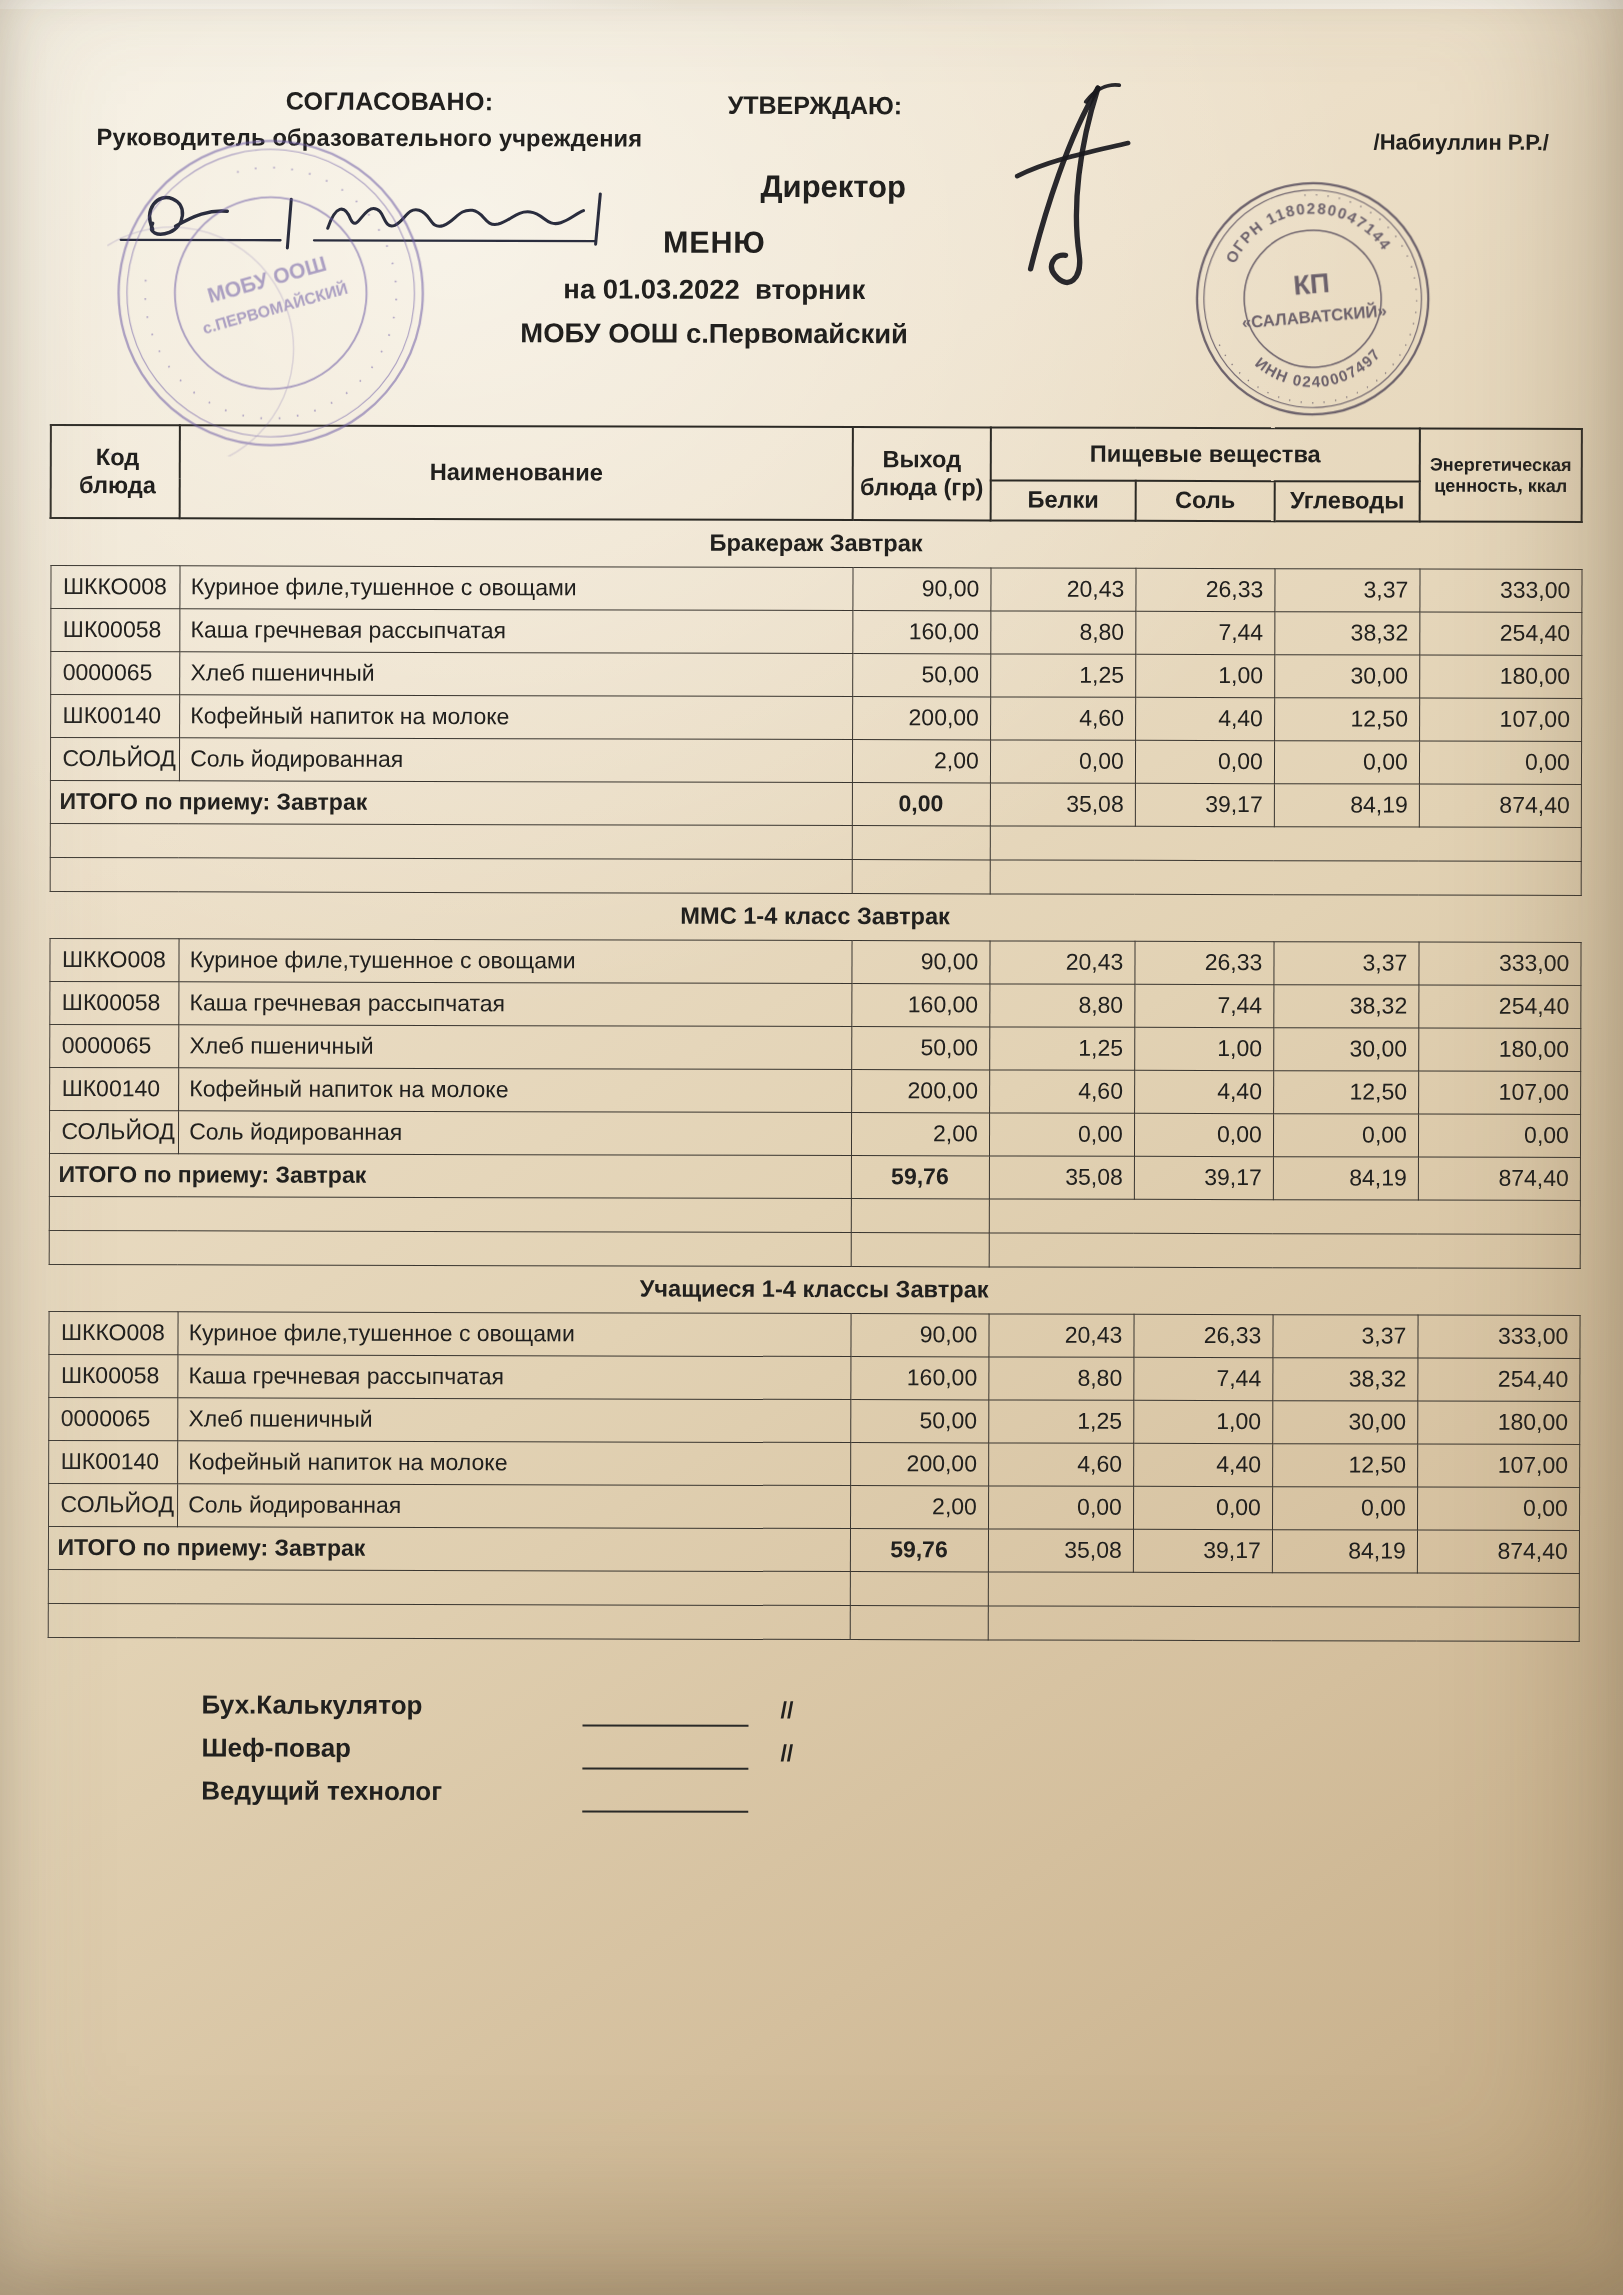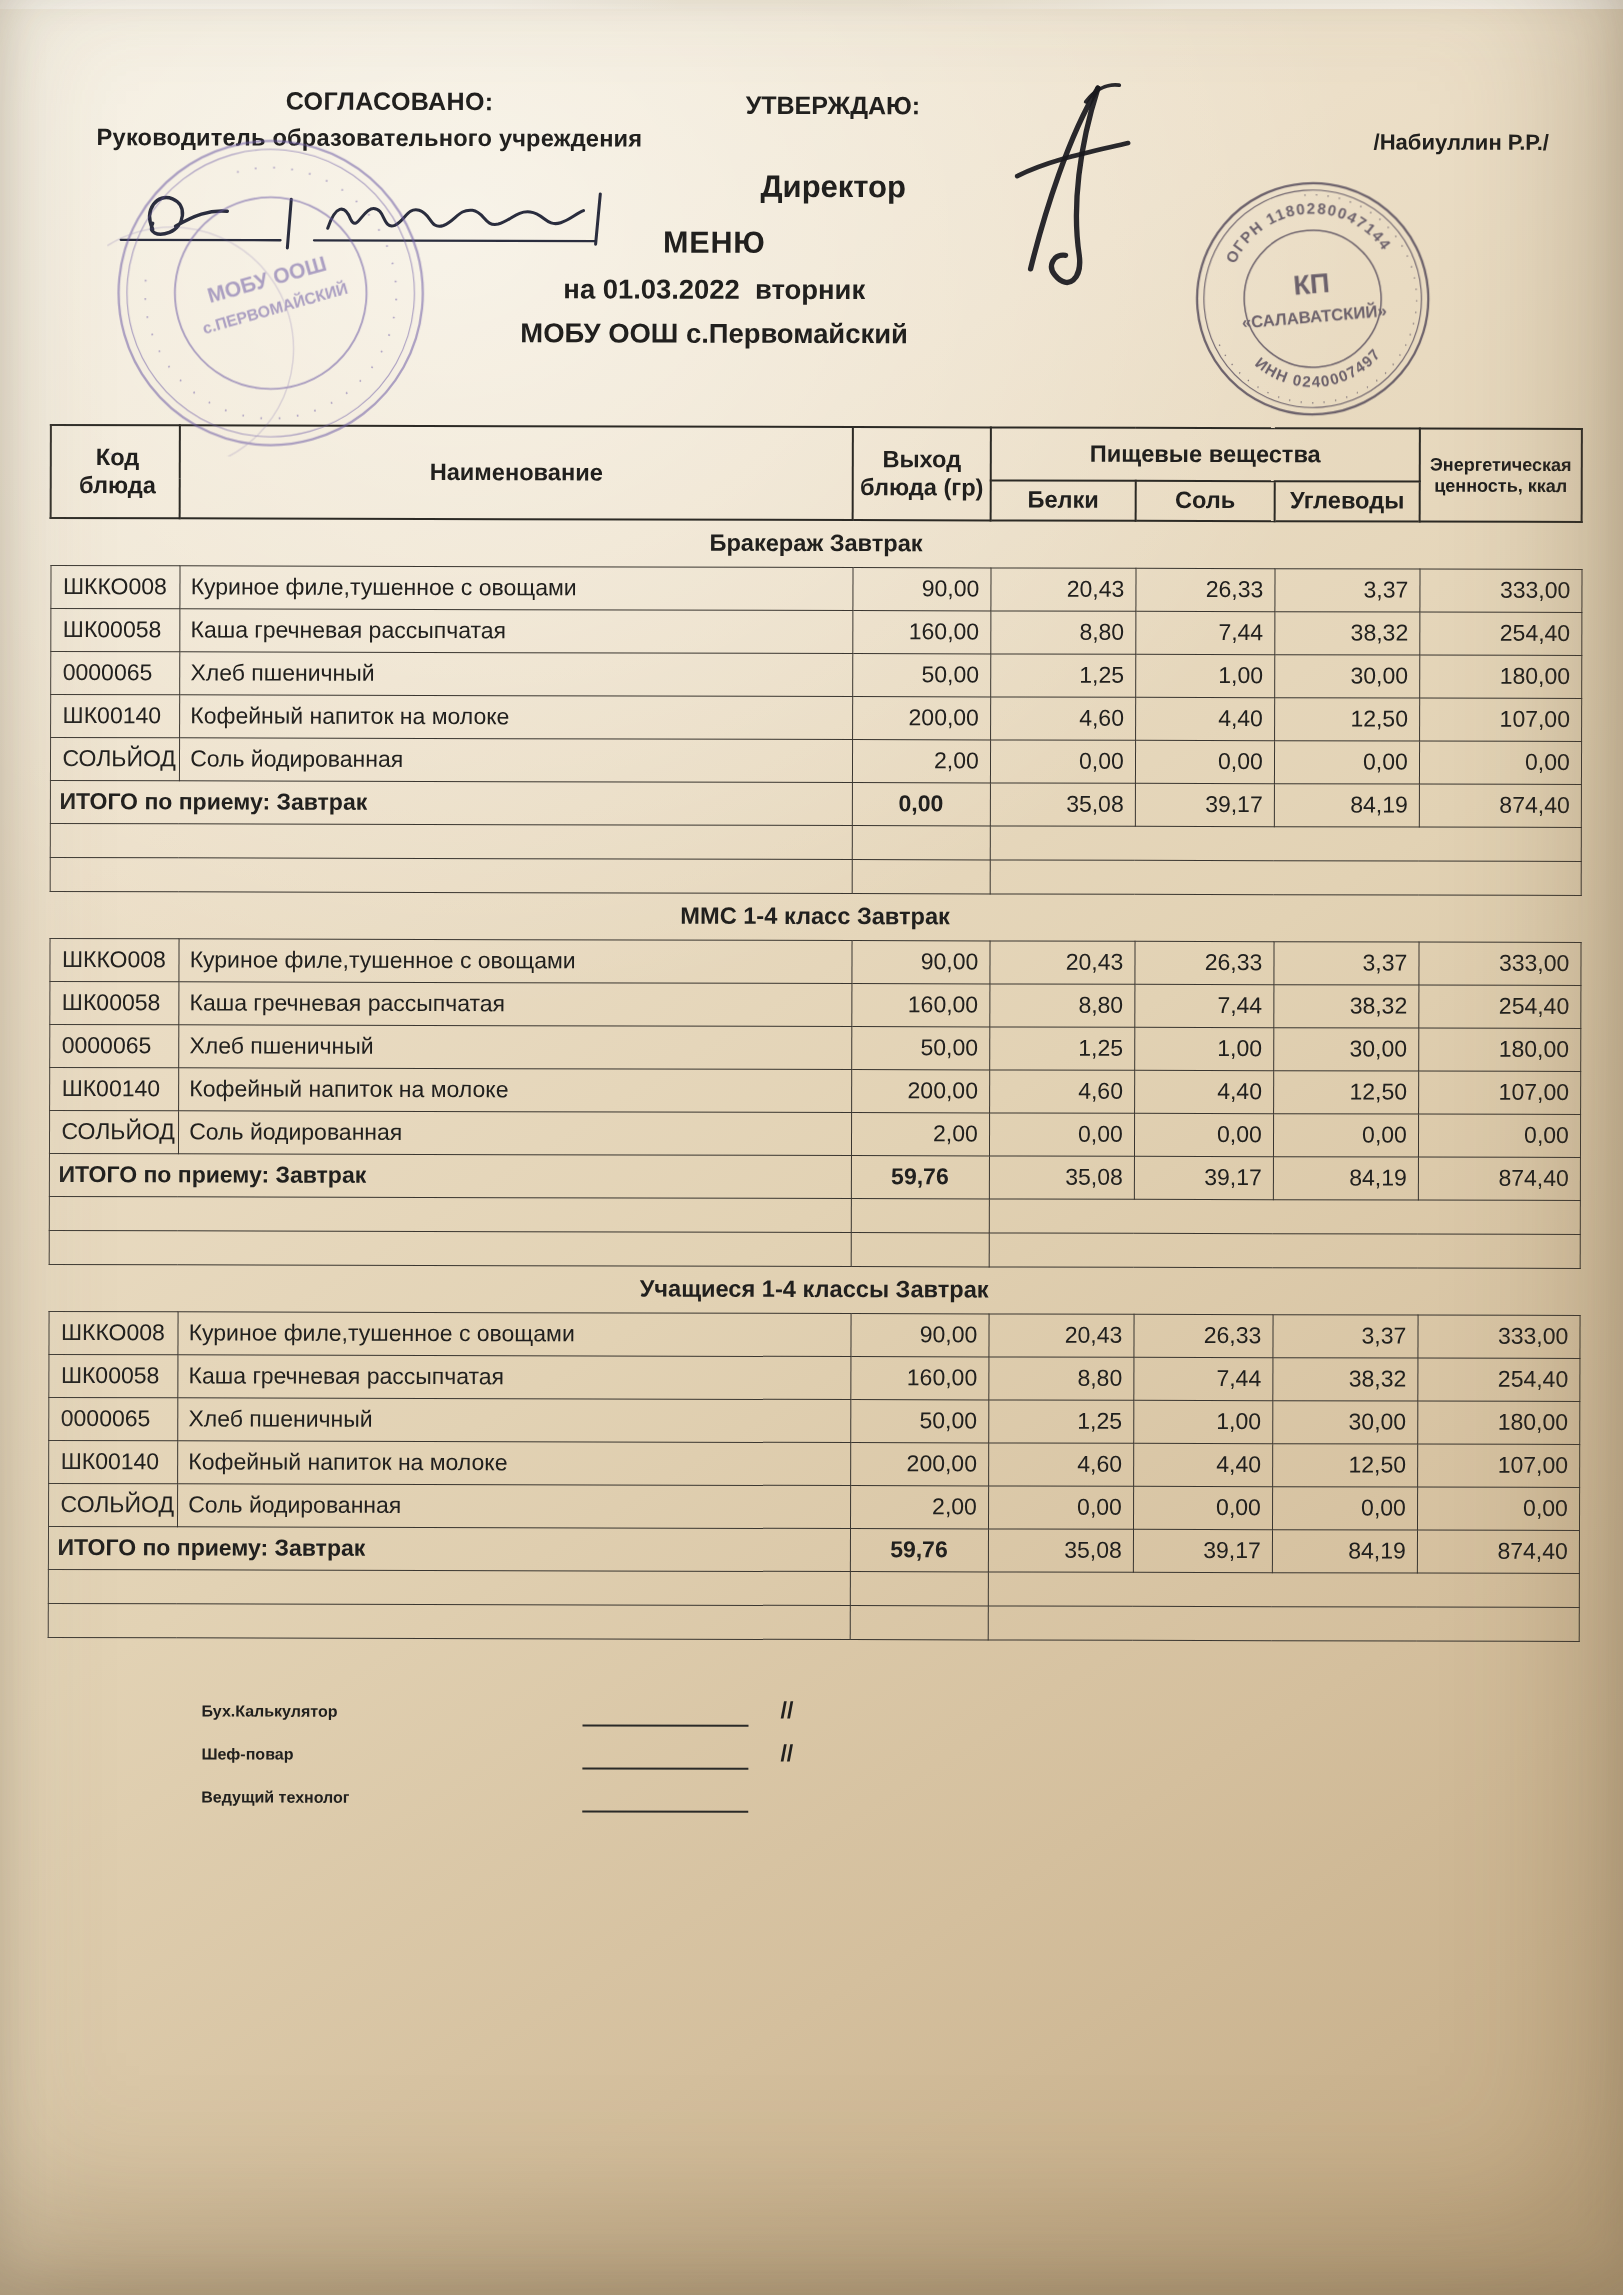--- a/index.html
+++ b/index.html
@@ -17,21 +17,21 @@
     opacity:.85; }
   .vignette { position:absolute; inset:0; pointer-events:none;
     box-shadow: inset -34px -69px 145px rgba(92,68,36,.30), inset 19px 6.1px 99px rgba(255,253,245,.22), inset 0 -15.2px 46px rgba(80,58,30,.22); }
   .content { position:absolute; inset:0; transform:rotate(.15deg); }
 
   
   .header-zone { position:relative; height:344px; margin-top:82px; }
   .hz { position:absolute; font-weight:bold; white-space:pre; }
   .agreed-label   { left:283px; top:6.1px;   font-size:25px; letter-spacing:0.4px; }
   .agreed-sub     { left:94px; top:44px;  font-size:23.6px; letter-spacing:0.2px; }
-  .approved-label { left:743px; top:9.1px;  font-size:25px; }
+  .approved-label { left:725px; top:9.1px;  font-size:25px; }
   .approved-role  { left:758px; top:71px;  font-size:31px;margin-top:16px; }
   .director-name  { left:1371px; top:46px; font-size:22px; }
   .title-block { position:absolute; left:0; top:143px; width:1424px; text-align:center; }
   .menu-title  { font-size:30.5px; font-weight:bold; letter-spacing:0.8px; }
   .menu-date   { font-size:27.4px; font-weight:bold; margin-top:13.7px; white-space:pre; }
   .menu-school { font-size:27.4px; font-weight:bold; margin-top:12.2px; }
 
   .sign-left { position:absolute; left:97px; top:82px; }
   .sign-big  { position:absolute; left:969px; top:-27.4px; }
   .stamp-left  { position:absolute; left:105px;  top:49px;  filter:blur(0.5px); opacity:.55; }
@@ -49,21 +49,21 @@
   .c-code { padding-left:12px; }
   .c-name { padding-left:10.7px; }
   .c-out, .c-num { text-align:right; padding-right:10.7px; }
   tr.total-row .t-label { font-weight:bold; padding-left:9.1px; }
   tr.total-row .t-out { font-weight:bold; text-align:center; padding-right:0; }
   tr.empty-row td { height:34px; }
 
   
   .footer { margin:44px 0 0 203px; }
   .f-row { display:flex; align-items:flex-end; height:43px; }
-  .f-label { width:381px; font-size:16px; font-weight:bold; padding-bottom:4.6px; }
+  .f-label { width:381px; font-size:26px; font-weight:bold; padding-bottom:4.6px; }
   .f-line { width:166px; height:30.5px; border-bottom:2.3px solid #2a2a28; }
   .f-suffix { font-size:23px; font-weight:bold; margin-left:32px; padding-bottom:3px; }
 </style>
 </head>
 <body>
 
 <div class="page">
   <div class="edge-top"></div>
 
   <div class="content">

